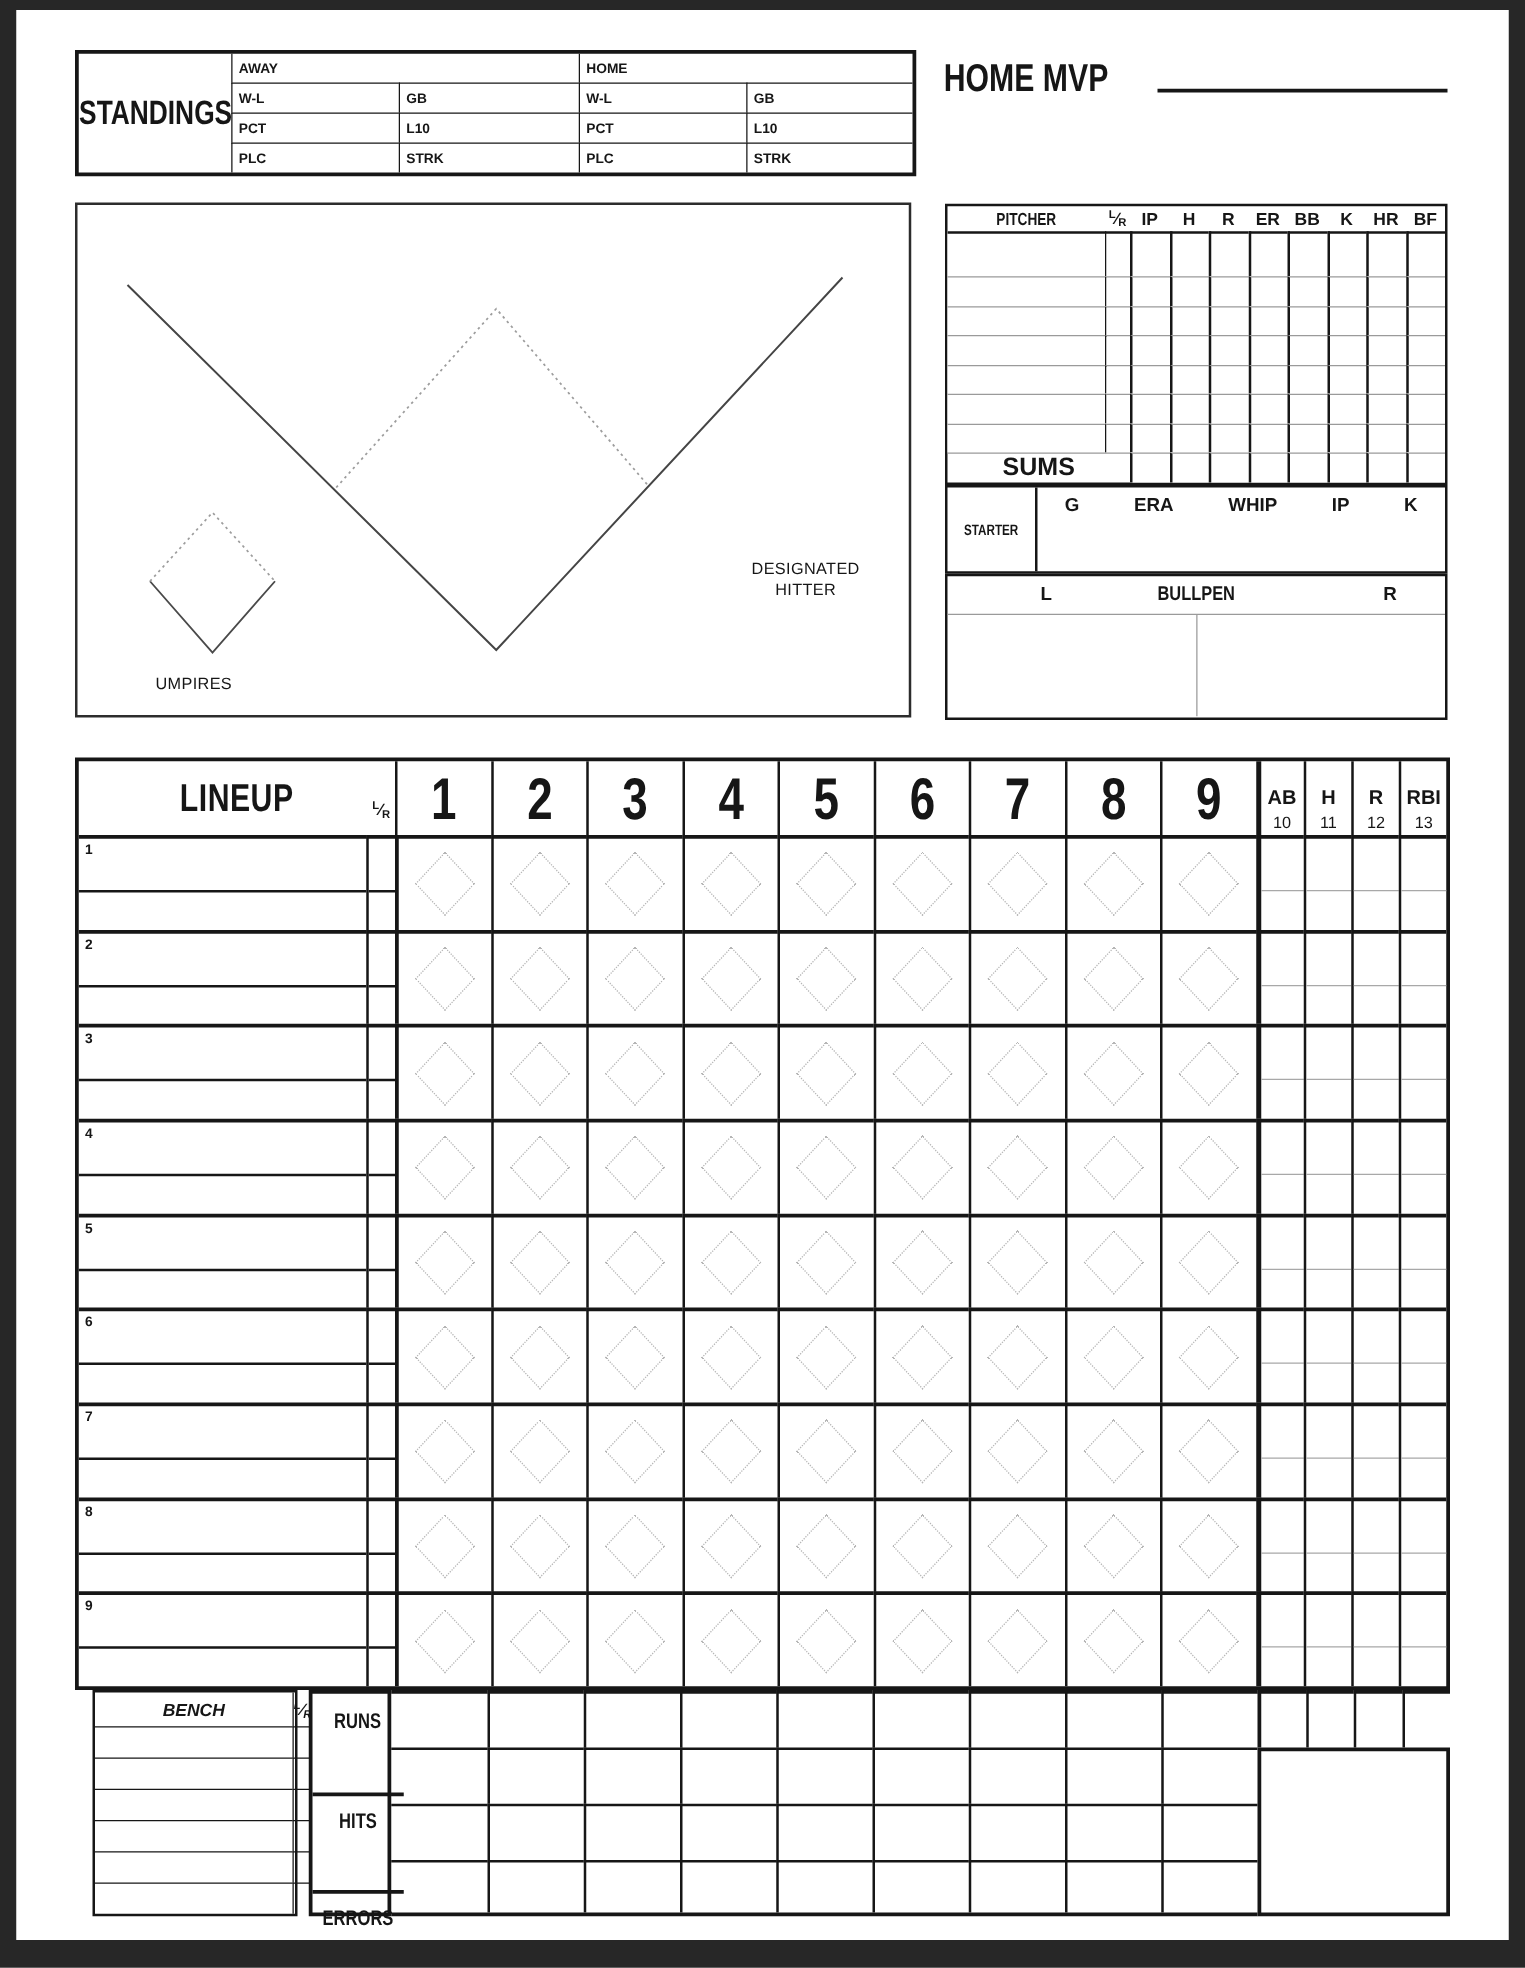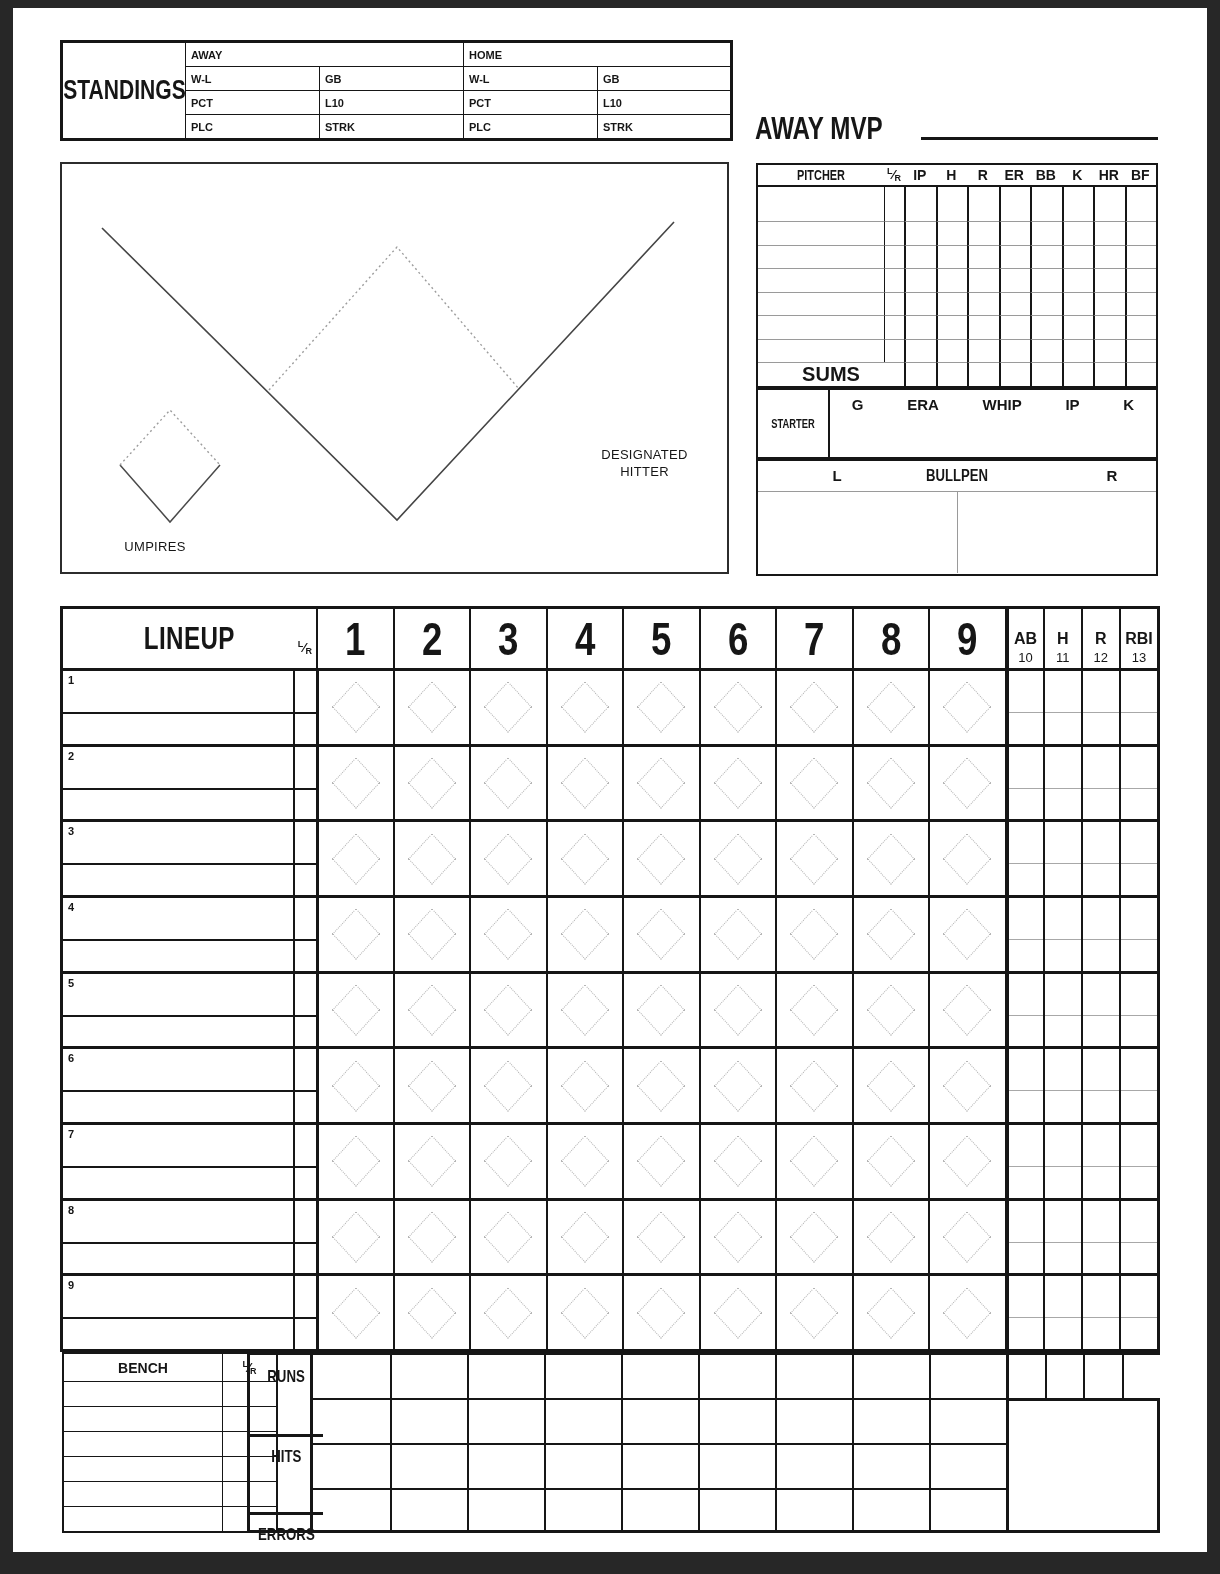--- a/index.html
+++ b/index.html
@@ -94,22 +94,22 @@
   .ht3{border-top:3px solid var(--ink);}
   .lname{position:relative;}
   .lname .num{position:absolute;top:3px;left:5px;font-size:11px;font-weight:700;}
   .lname::after,.llr::after{content:'';position:absolute;left:0;right:0;top:41px;border-top:2px solid var(--ink);}
   .lname,.llr,.lstat{position:relative;}
   .lstat::after{content:'';position:absolute;left:0;right:0;top:41px;border-top:1.5px solid #a8a8a8;}
   .lcell{display:flex;align-items:center;justify-content:center;}
   .dia{width:34px;height:34px;border:1.5px dotted var(--dia);transform:scaleY(1.07) rotate(45deg);}
 
   
-  #bench-grid{position:absolute;left:49px;top:1344px;width:216px;height:181px;border:2.5px solid var(--ink);
-    display:grid;grid-template-columns:158px 1fr;grid-template-rows:27px repeat(6,1fr);}
+  #bench-grid{position:absolute;left:61px;top:1344px;width:164px;height:181px;border:2.5px solid var(--ink);
+    display:grid;grid-template-columns:158px 1fr;grid-template-rows:27px repeat(6,1fr);font-style:italic;}
   #bench-grid .bh{display:flex;align-items:center;justify-content:center;font-size:14px;font-weight:700;}
   #bench-grid .bl15{border-left:1.5px solid var(--ink);}
   #bench-grid .ht15{border-top:1.5px solid var(--ink);}
 
   
   #totals{position:absolute;left:234px;top:1344px;width:913px;height:181px;}
   #totals-labels{position:absolute;left:0;top:0;width:66px;height:181px;border:3px solid var(--ink);
     display:grid;grid-template-rows:43px 42px 42px 1fr;gap:36px;}
   #totals-labels .tlabel{display:flex;align-items:center;justify-content:center;font-size:17px;font-weight:700;
     border-top:3px solid var(--ink);}
@@ -171,22 +171,22 @@
           <span>STRK</span>
         </div>
       <div class="sd">
           <span>PLC</span>
         </div>
       <div class="sd">
           <span>STRK</span>
         </div>
     </div>
 
-    <div class="mvp" id="mvp-away">
-      <span class="mvp-label cond-l">AWAY MVP</span>
+    <div class="mvp" id="mvp-home">
+      <span class="mvp-label cond-l">HOME MVP</span>
       <div class="mvp-line"></div>
     </div>
 
     <div id="field">
       <svg width="665" height="408" viewBox="0 0 665 408">
         <path d="M 40 64 L 335 356 L 612 58" fill="none" stroke="#454545" stroke-width="1.6"></path>
         <path d="M 207 226 L 335 83 L 457 225" fill="none" stroke="#9d9d9d" stroke-width="1.4" stroke-dasharray="2 3"></path>
         <path d="M 58 301 L 108 358 L 158 301" fill="none" stroke="#4a4a4a" stroke-width="1.5"></path>
         <path d="M 58 301 L 108 246 L 158 301" fill="none" stroke="#9d9d9d" stroke-width="1.4" stroke-dasharray="2 3"></path>
       </svg>

